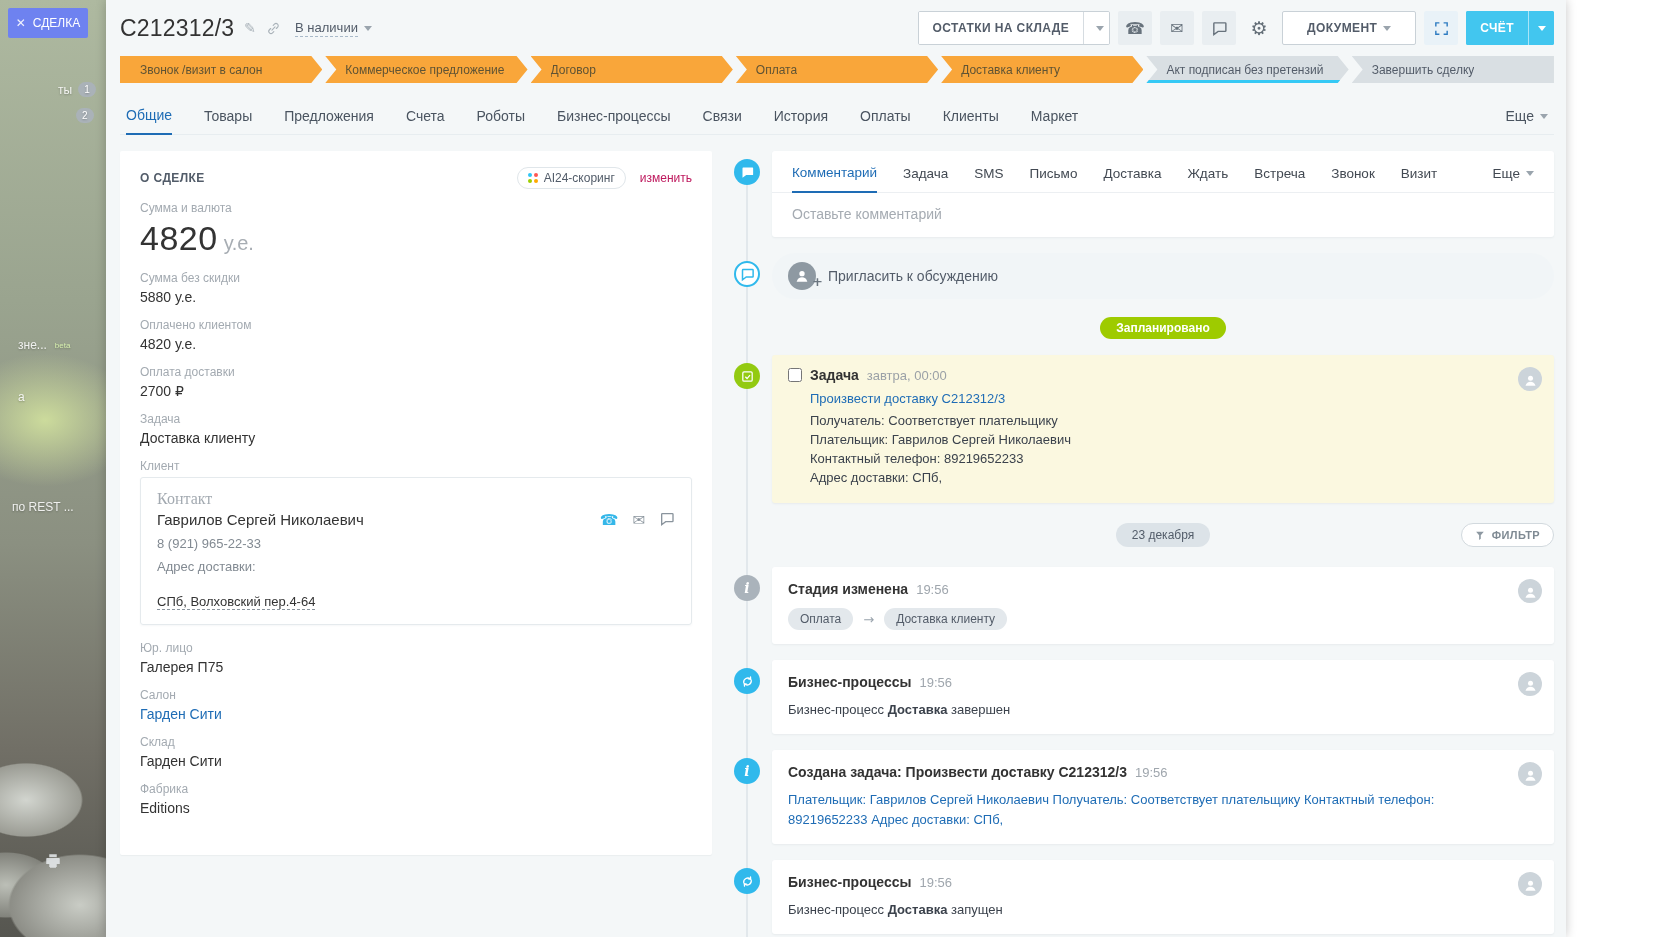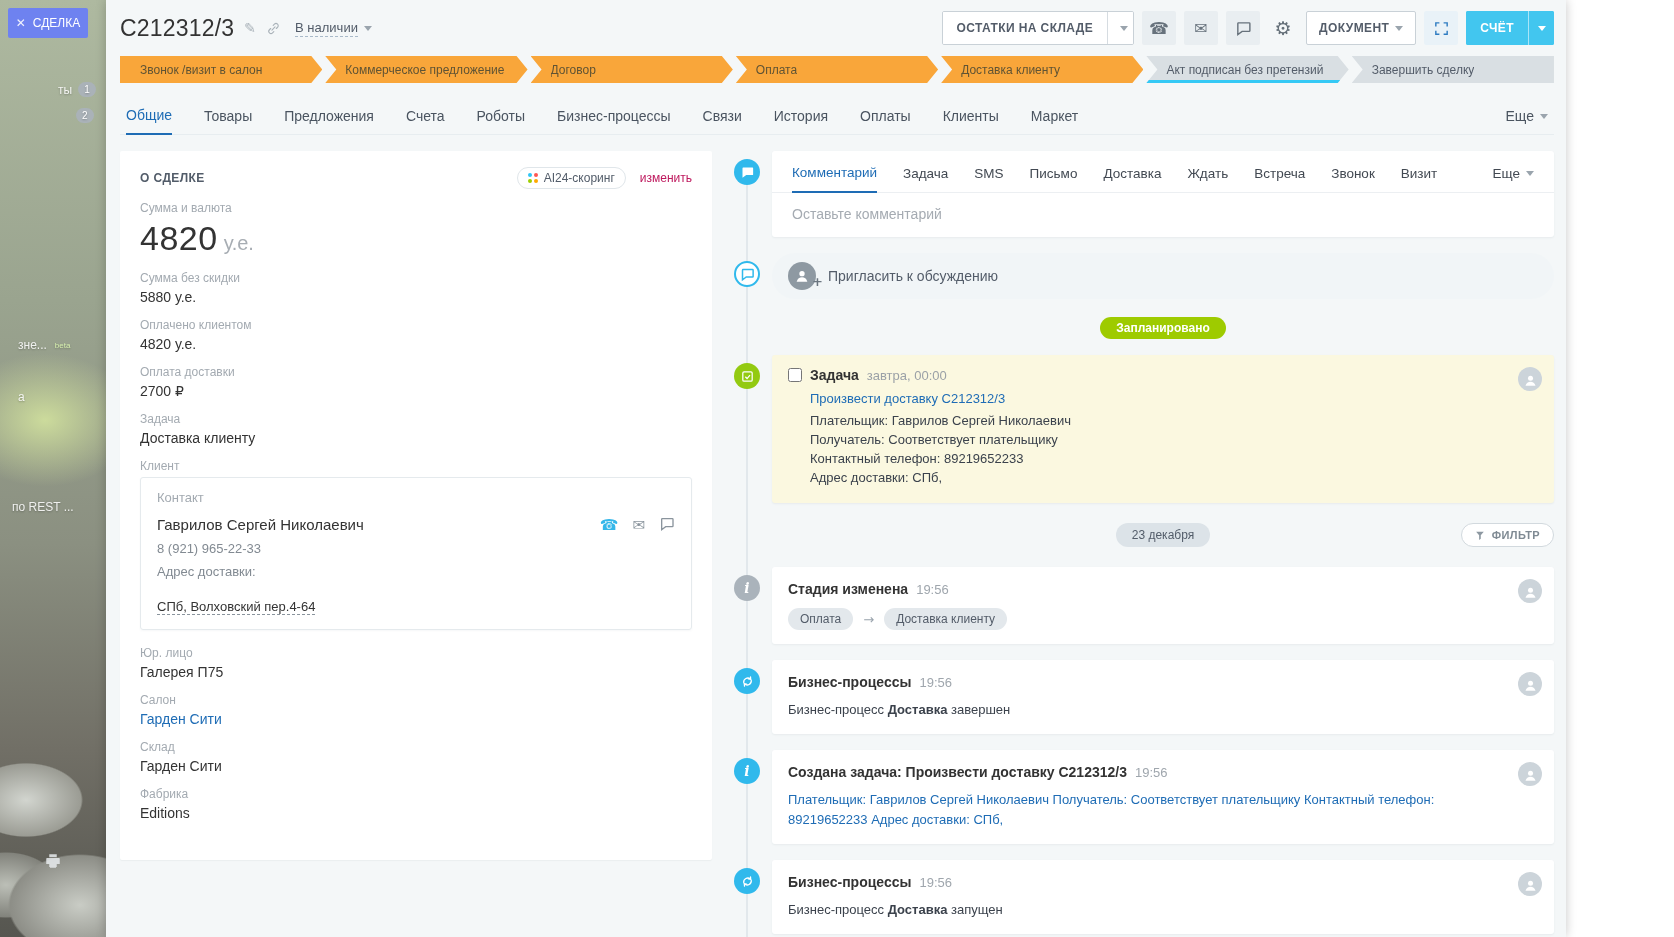--- a/index.html
+++ b/index.html
@@ -50,21 +50,21 @@
     color: #535c69; letter-spacing: .4px; padding: 0 14px; cursor: pointer; font-family: inherit; }
   .btn-split .drop { border: none; border-left: 1px solid #d6dce1; background: #fff; width: 26px;
     display: flex; align-items: center; justify-content: center; cursor: pointer; }
   .icon-btn { width: 34px; height: 34px; border: none; border-radius: 2px; background: #e9eef1;
     color: #67727c; display: flex; align-items: center; justify-content: center; font-size: 16px;
     cursor: pointer; font-family: "DejaVu Sans", sans-serif; }
   .icon-btn svg { width: 17px; height: 17px; }
   .gear-btn { background: none; border: none; color: #646f78; font-size: 19px; cursor: pointer;
     width: 30px; font-family: "DejaVu Sans", sans-serif; }
   .btn-plain { height: 34px; border: 1px solid #c9d1d7; border-radius: 2px; background: #fff;
-    font-size: 12px; font-weight: 700; color: #535c69; letter-spacing: .4px; padding: 0 12px;
+    font-size: 12px; font-weight: 700; color: #535c69; letter-spacing: .4px; padding: 0 24px;
     display: flex; align-items: center; cursor: pointer; font-family: inherit; }
   .expand-btn { color: #2e7cc1; background: #e9f2f8; }
   .btn-invoice { border: none; background: #42c6ef; }
   .btn-invoice .main { background: #42c6ef; color: #fff; }
   .btn-invoice .drop { background: #42c6ef; border-left: 1px solid rgba(255,255,255,.55); }
   .btn-invoice .caret { border-top-color: #fff; margin-left: 0; }
 
   
   .stagebar { display: flex; gap: 3px; height: 27px; margin: 10px 12px 0 14px; }
   .stage { flex: 1; position: relative; display: flex; align-items: center; padding-left: 20px;
@@ -107,21 +107,21 @@
     border: none; font-family: inherit; }
   .field { padding: 0 20px; margin-bottom: 13px; }
   .f-label { font-size: 12px; color: #a3aab1; margin-bottom: 4px; }
   .f-value { font-size: 14px; color: #333; }
   .f-link { color: #1e6cb5; cursor: pointer; }
   .sum-value { font-size: 34px; font-weight: 400; color: #333; letter-spacing: .5px; }
   .sum-cur { font-size: 20px; color: #a7adb3; margin-left: 6px; }
 
   .client-card { margin: 4px 20px 16px; border: 1px solid #e5eaed; border-radius: 3px;
     padding: 12px 16px 14px; box-shadow: 0 1px 2px rgba(85,100,110,.05); }
-  .cc-label { font-size: 13px; color: #a3aab1; margin-bottom: 11px; }
+  .cc-label { font-size: 16px; color: #a3aab1; margin-bottom: 3px; font-family: Liberation Serif, serif; }
   .cc-toprow { display: flex; align-items: flex-start; }
   .cc-name { font-size: 15px; color: #333; }
   .cc-icons { margin-left: auto; display: flex; gap: 14px; align-items: center; }
   .cc-icons .ci { background: none; border: none; cursor: pointer; font-size: 15px;
     font-family: "DejaVu Sans", sans-serif; line-height: 1; }
   .ci-phone { color: #35b7e9; }
   .ci-gray { color: #8a949d; }
   .cc-icons svg { width: 16px; height: 16px; }
   .cc-phone { font-size: 13px; color: #828a92; margin-top: 6px; }
   .cc-addr-label { font-size: 13px; color: #828a92; margin-top: 8px; }
@@ -469,22 +469,22 @@
             </svg>
         </span>
         <div class="task-card">
           <div class="task-head">
             <input type="checkbox" class="task-check" style="">
             <span class="task-title">Задача</span>
             <span class="task-due">завтра, 00:00</span>
           </div>
           <div class="task-body">
             <span class="task-link">Произвести доставку C212312/3</span>
+            <div class="task-line">Получатель: Соответствует плательщику</div>
             <div class="task-line">Плательщик: Гаврилов Сергей Николаевич</div>
-            <div class="task-line">Получатель: Соответствует плательщику</div>
             <div class="task-line">Контактный телефон: 89219652233</div>
             <div class="task-line">Адрес доставки: СПб,</div>
           </div>
           <span class="avatar">
             <svg viewBox="0 0 24 24" fill="currentColor">
                 <circle cx="12" cy="8.5" r="4"></circle>
                 <path d="M4 20.5c1-4.5 4.5-6.5 8-6.5s7 2 8 6.5z"></path>
               </svg>
           </span>
         </div>

